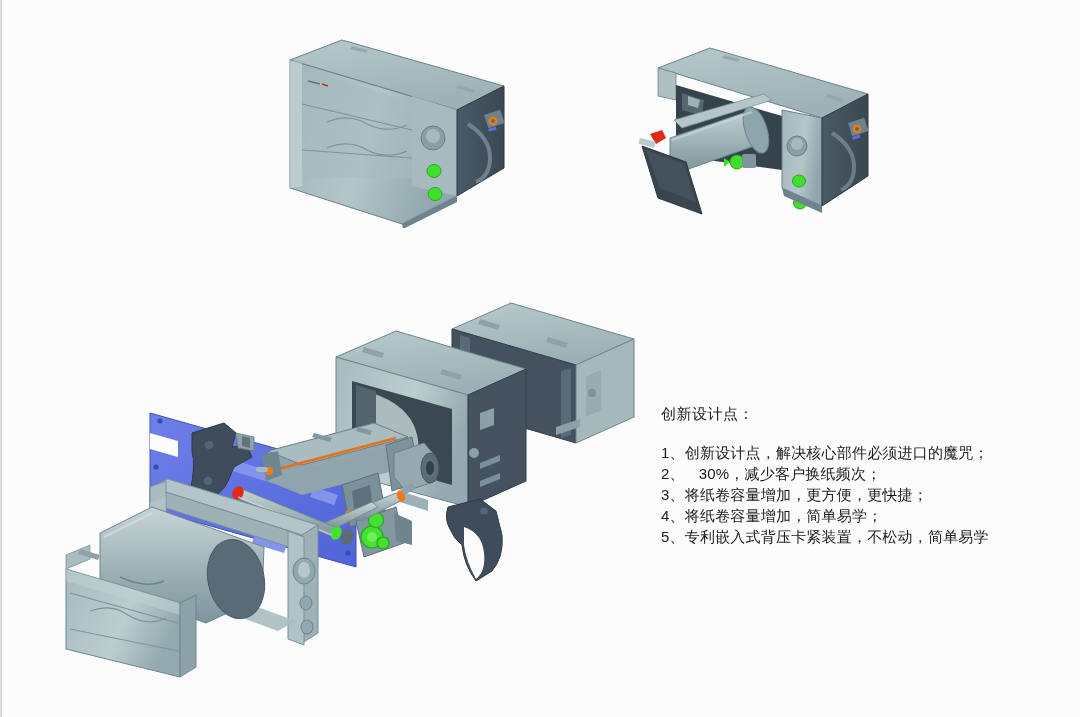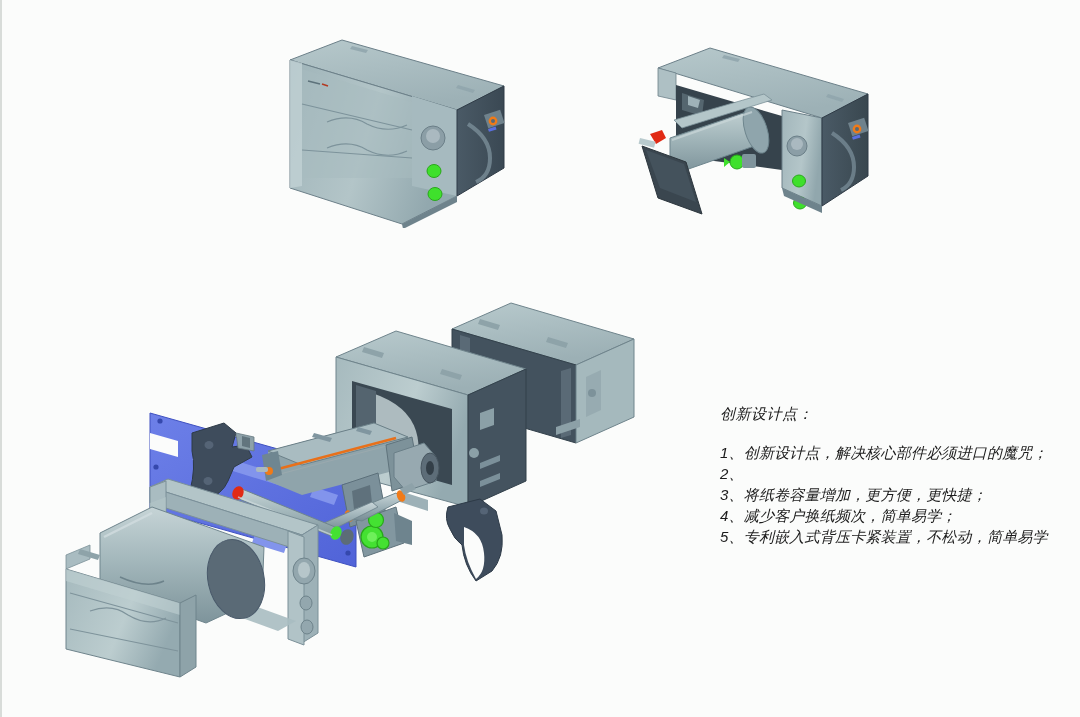--- a/index.html
+++ b/index.html
@@ -7,21 +7,21 @@
   body{
     width:1080px;height:717px;
     background:#fbfcfb;
     font-family:"Liberation Sans","DejaVu Sans",sans-serif;
     overflow:hidden;position:relative;
   }
   .stage{position:absolute;inset:0;}
   .edge-left{position:absolute;left:0;top:0;width:2px;height:717px;background:#d8dcd9;}
 
   
-  .notes{position:absolute;left:720px;top:404px;width:345px;color:#1b1b1b;font-style:italic;}
+  .notes{position:absolute;left:661px;top:404px;width:345px;color:#1b1b1b;}
   .notes-title{font-size:15px;line-height:20px;letter-spacing:.5px;margin-bottom:18px;}
   .note-row{display:flex;font-size:15px;line-height:21px;letter-spacing:.2px;}
   .note-idx{flex:0 0 auto;white-space:pre;}
   .note-txt{flex:1 1 auto;}
   .note-txt .cont{display:block;padding-left:14px;}
 
   
   .grp{position:absolute;}
 </style>
 </head>
@@ -356,29 +356,30 @@
   <div class="notes">
     <div class="notes-title">创新设计点：</div>
 
     <div class="note-row">
       <span class="note-idx">1、</span>
       <span class="note-txt">创新设计点，解决核心部件必须进口的魔咒；</span>
     </div>
     <div class="note-row">
       <span class="note-idx">2、</span>
       <span class="note-txt">
+        <span class="cont">30%，减少客户换纸频次；</span>
       </span>
     </div>
     <div class="note-row">
       <span class="note-idx">3、</span>
       <span class="note-txt">将纸卷容量增加，更方便，更快捷；</span>
     </div>
     <div class="note-row">
       <span class="note-idx">4、</span>
-      <span class="note-txt">减少客户换纸频次，简单易学；</span>
+      <span class="note-txt">将纸卷容量增加，简单易学；</span>
     </div>
     <div class="note-row">
       <span class="note-idx">5、</span>
       <span class="note-txt">专利嵌入式背压卡紧装置，不松动，简单易学</span>
     </div>
   </div>
 
 </div>
 
 </body></html>

